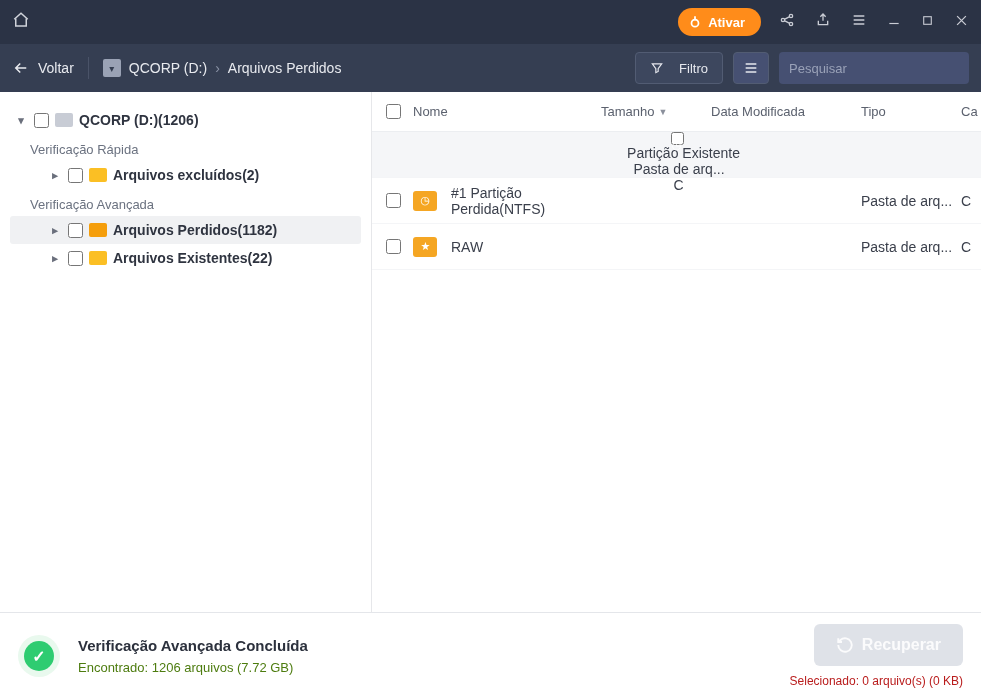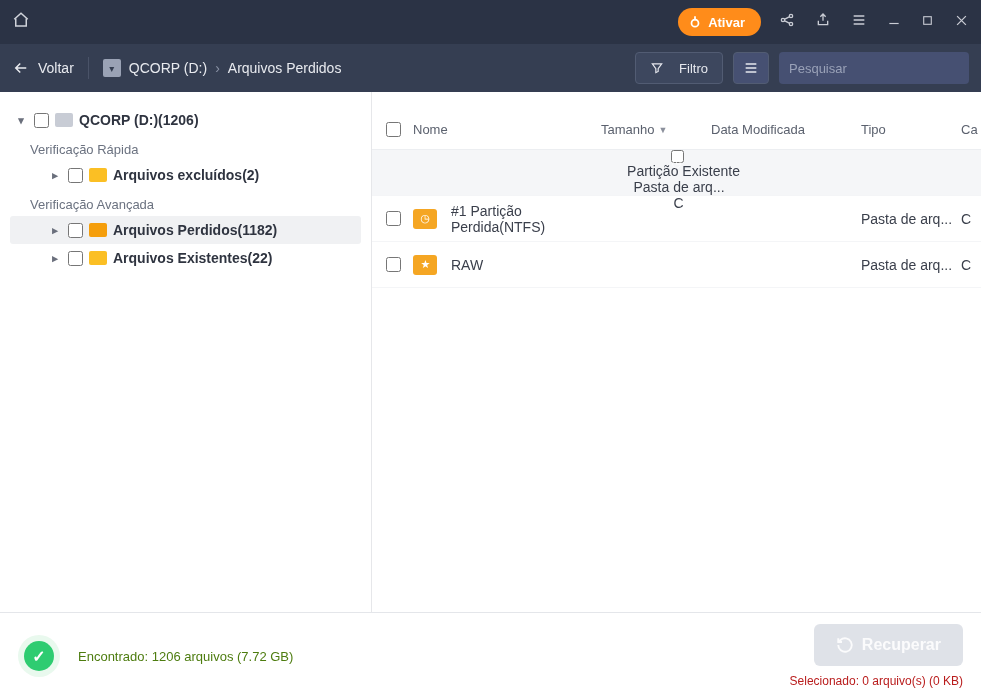--- a/index.html
+++ b/index.html
@@ -39,21 +39,21 @@
 .fi-drive { background: #c8ccd5; }
 .fi-yellow { background: #fbbf24; }
 .fi-orange { background: #f59e0b; }
 .tree-row.bold { font-weight: 700; }
 .tree-row.selected { background: #f0f1f3; }
 .tree-group-label { font-size: 13px; color: #6b7280; padding: 8px 4px 4px 20px; }
 .indent-1 { padding-left: 38px; }
 
 
 .filelist { flex: 1; display: flex; flex-direction: column; min-width: 0; }
-.fl-header { display: flex; align-items: center; height: 40px; border-bottom: 1px solid #eceef1; font-size: 13px; color: #5b616e; padding-left: 14px; margin-top: 18px; }
+.fl-header { display: flex; align-items: center; height: 40px; border-bottom: 1px solid #eceef1; font-size: 13px; color: #5b616e; padding-left: 14px; }
 .fl-header input[type=checkbox] { width: 15px; height: 15px; margin-right: 12px; cursor: pointer; }
 .col-name { flex: 1; }
 .col-size { width: 110px; display: flex; align-items: center; gap: 4px; }
 .col-date { width: 150px; }
 .col-type { width: 100px; }
 .col-path { width: 20px; }
 .fl-body { flex: 1; overflow: auto; }
 .fl-row { display: flex; align-items: center; height: 46px; padding-left: 14px; font-size: 14px; color: #3a3f4b; border-bottom: 1px solid #f4f5f7; }
 .fl-row.hovered { background: #f5f6f8; flex-direction: column; }
 .fl-row input[type=checkbox] { width: 15px; height: 15px; margin-right: 12px; cursor: pointer; }
@@ -240,20 +240,21 @@
         </div>
       </div>
   </div>
 </div>
 
 <div class="statusbar">
   <div class="check-badge">
     <div class="check-badge-inner">✓</div>
   </div>
   <div class="status-text">
+    <div class="t1">Verificação Avançada Concluída</div>
     <div class="t2">Encontrado: 1206 arquivos (7.72 GB)</div>
   </div>
   <span class="spacer"></span>
   <div class="status-right">
     <button class="recover-btn">
       <svg width="18" height="18" viewBox="0 0 24 24" fill="none" stroke="currentColor" stroke-width="2.5">
           <path d="M3 12a9 9 0 1 0 3-6.7L3 8"></path>
           <path d="M3 3v5h5"></path>
         </svg>
       <span>Recuperar</span>

